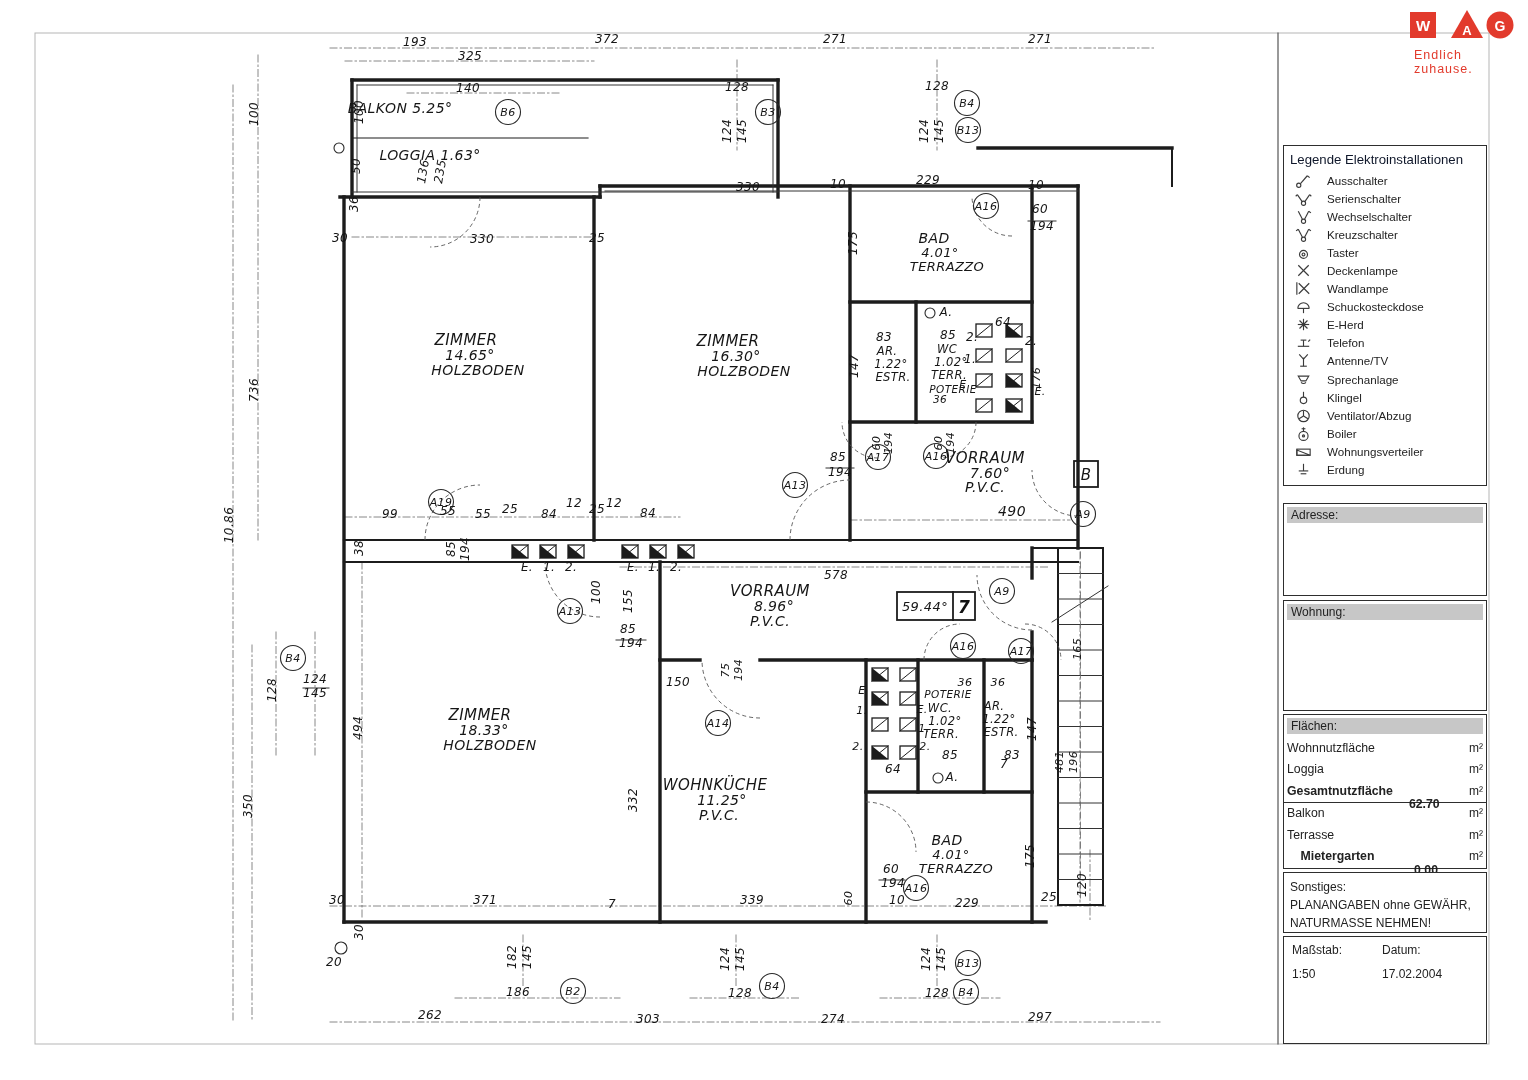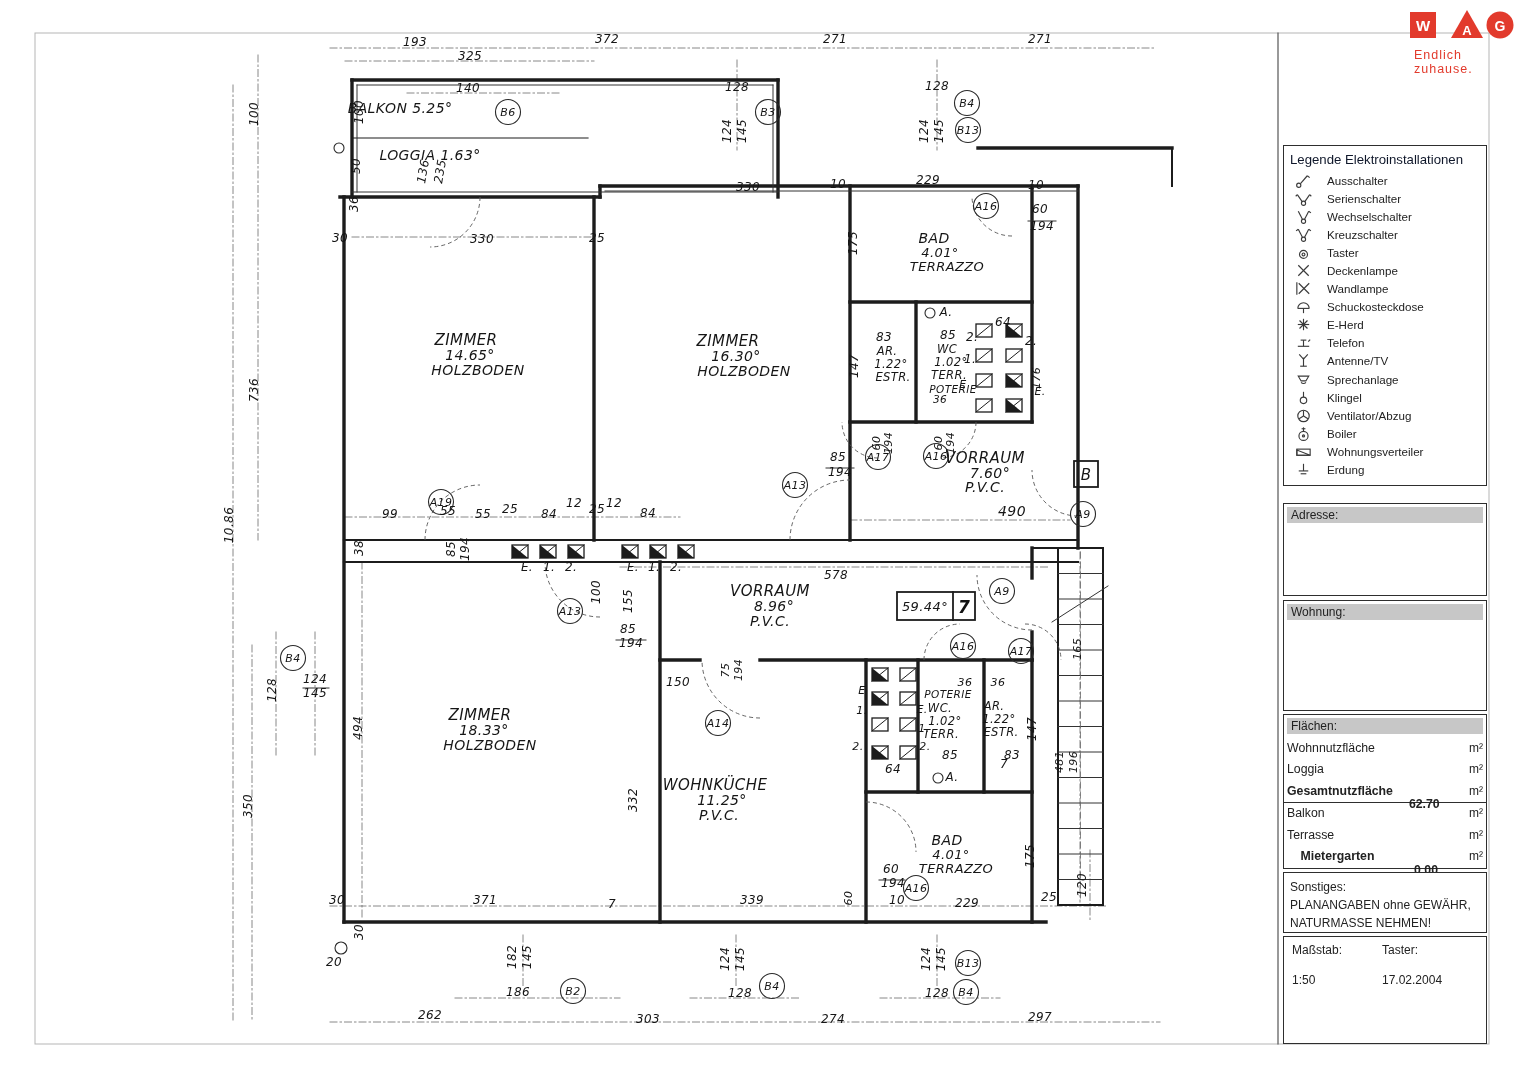--- a/index.html
+++ b/index.html
@@ -26,21 +26,21 @@
   .arow .al{flex:1;font-size:12.3px;}
   .arow .av{width:50px;text-align:left;background:#d2d2d2;align-self:stretch;
             display:flex;align-items:center;justify-content:flex-end;
             font-size:12.3px;font-weight:bold;padding-right:3px;margin-top:24px;}
   .arow .au{width:26px;text-align:right;font-size:12px;padding-left:16px;}
   .arow.b .al{font-weight:bold;text-align:center;}
   #notes{top:872px;height:61px;}
   #notes .lines{padding:5px 6px;font-size:12px;line-height:18px;}
   #scalebox{top:936px;height:108px;}
   #scalebox .grid{display:grid;grid-template-columns:90px 1fr;padding:6px 8px;
-                  font-size:12px;row-gap:16px;}
+                  font-size:12px;row-gap:10px;}
   
   #logo{position:absolute;left:1408px;top:8px;width:112px;height:56px;}
   #logo .tag{position:absolute;left:6px;top:40px;font-size:12.5px;letter-spacing:1px;}
 </style>
 </head>
 <body>
 
 <svg id="plan" width="1528" height="1080">
     <rect x="35" y="33" width="1454" height="1011" fill="none" stroke="#b5b5b5" stroke-width="1"></rect>
     <line x1="1278" y1="33" x2="1278" y2="1044" stroke="#555" stroke-width="1.2" stroke-linecap="square"></line>
@@ -624,17 +624,17 @@
   <div class="lines" id="notes-lines">
       <div>Sonstiges:</div>
       <div>PLANANGABEN ohne GEWÄHR,</div>
       <div>NATURMASSE NEHMEN!</div>
     </div>
 </div>
 
 <div id="scalebox" class="panel">
   <div class="grid">
     <span>Maßstab:</span>
-    <span>Taster:</span>
+    <span>Datum:</span>
     <span>1:50</span>
     <span>17.02.2004</span>
   </div>
 </div>
 
 </body></html>

